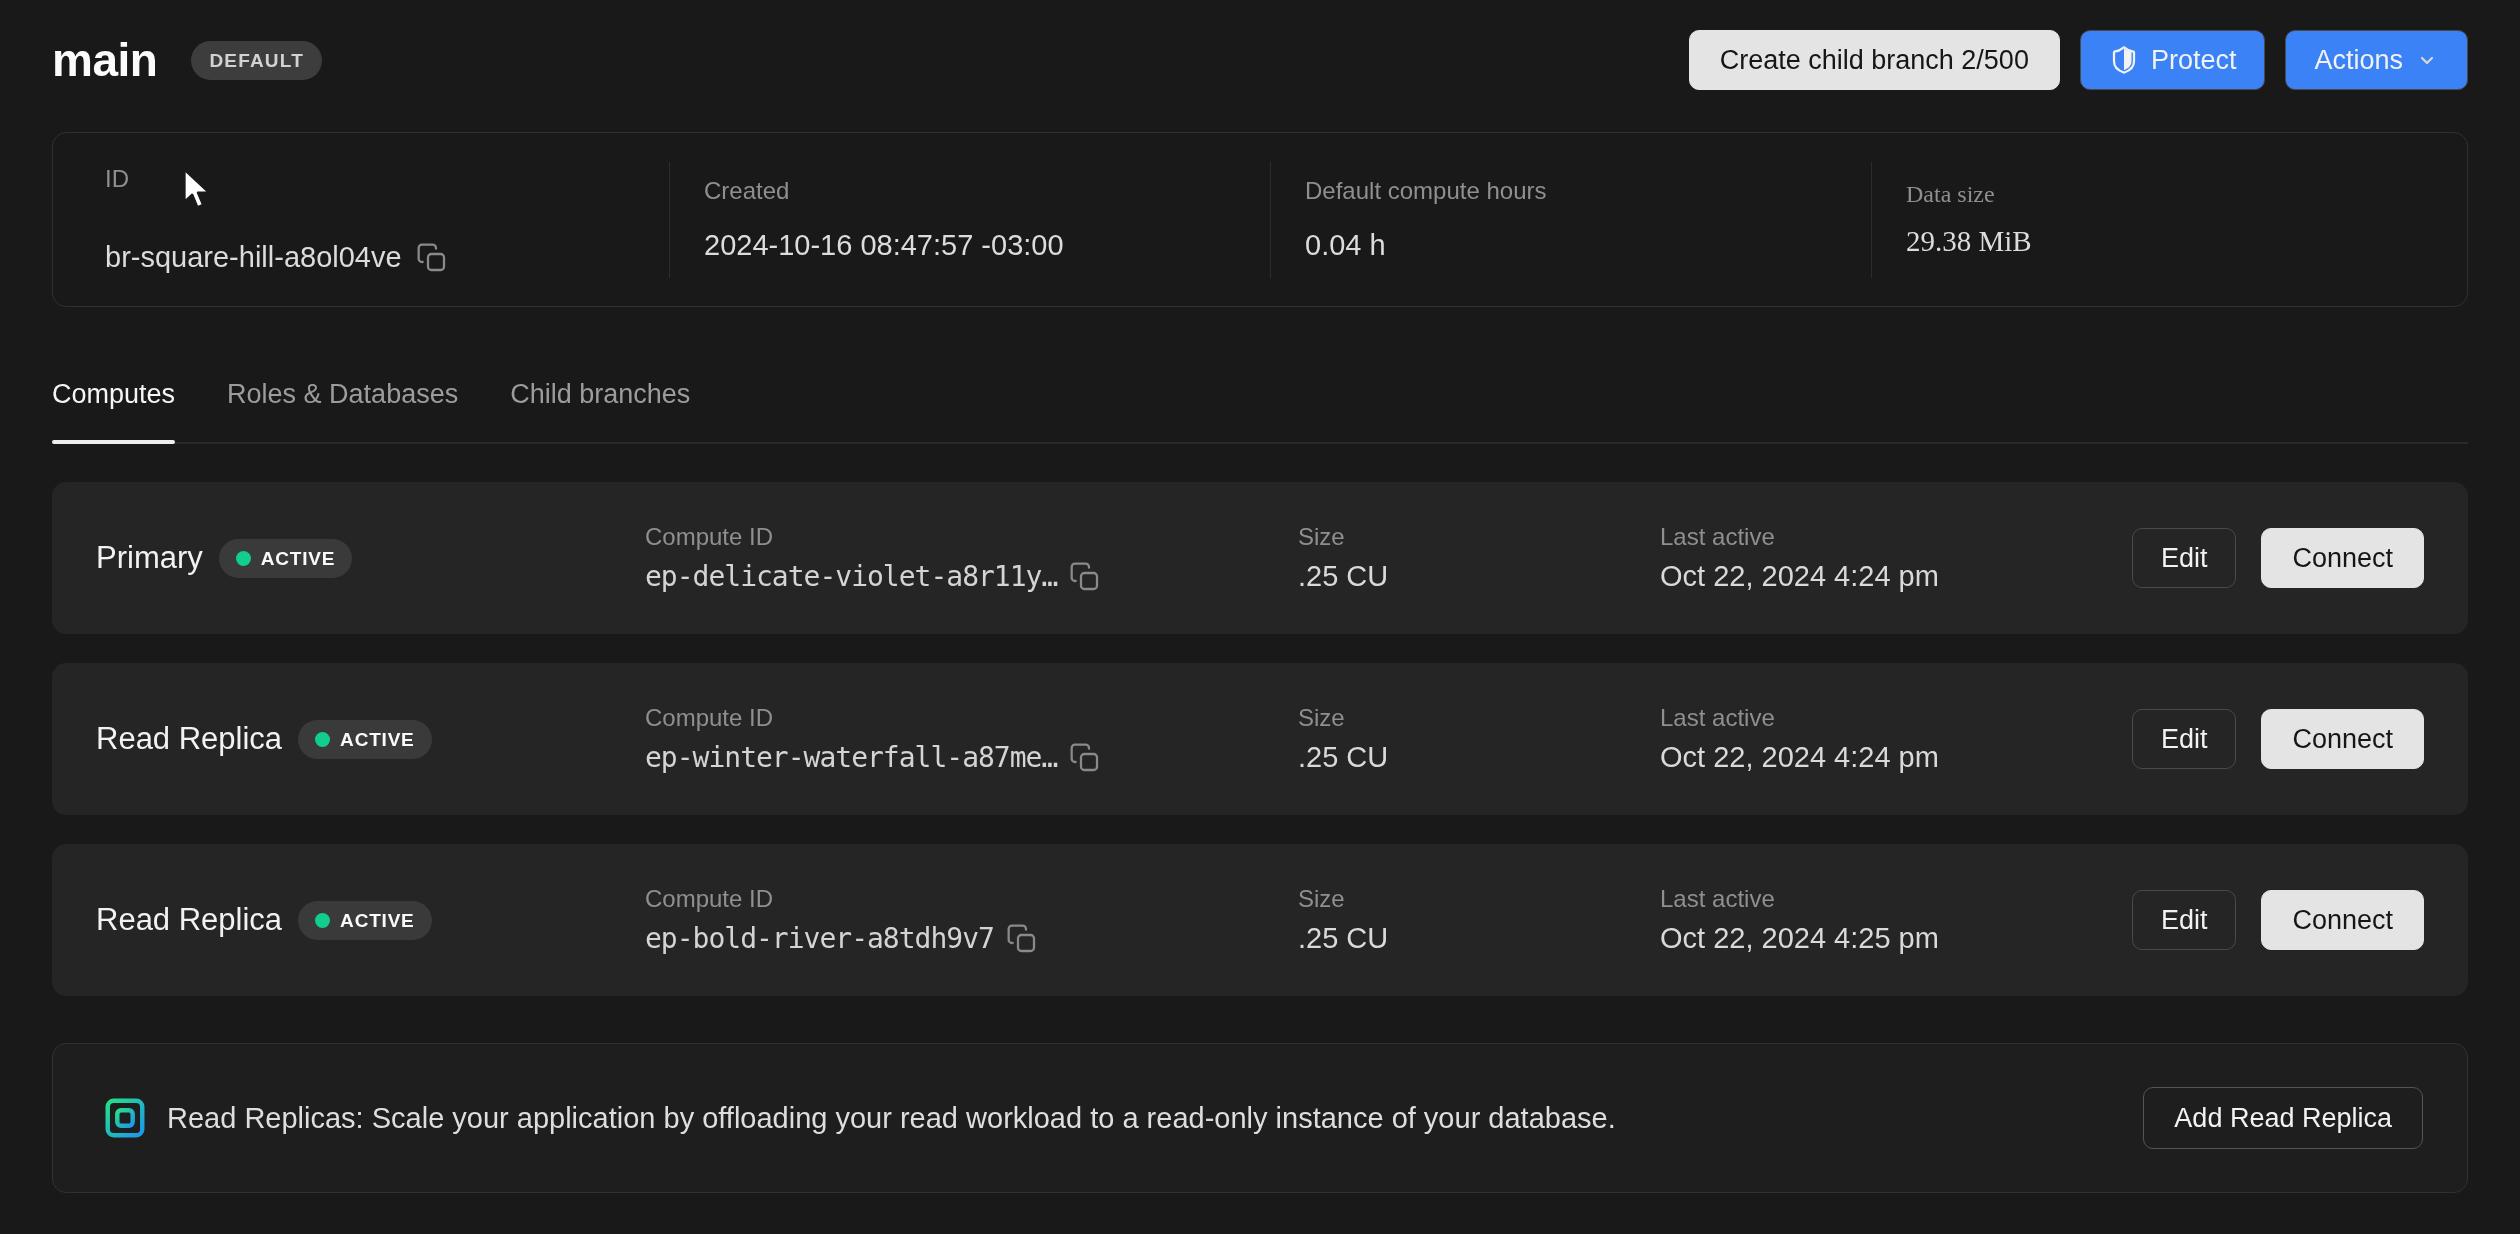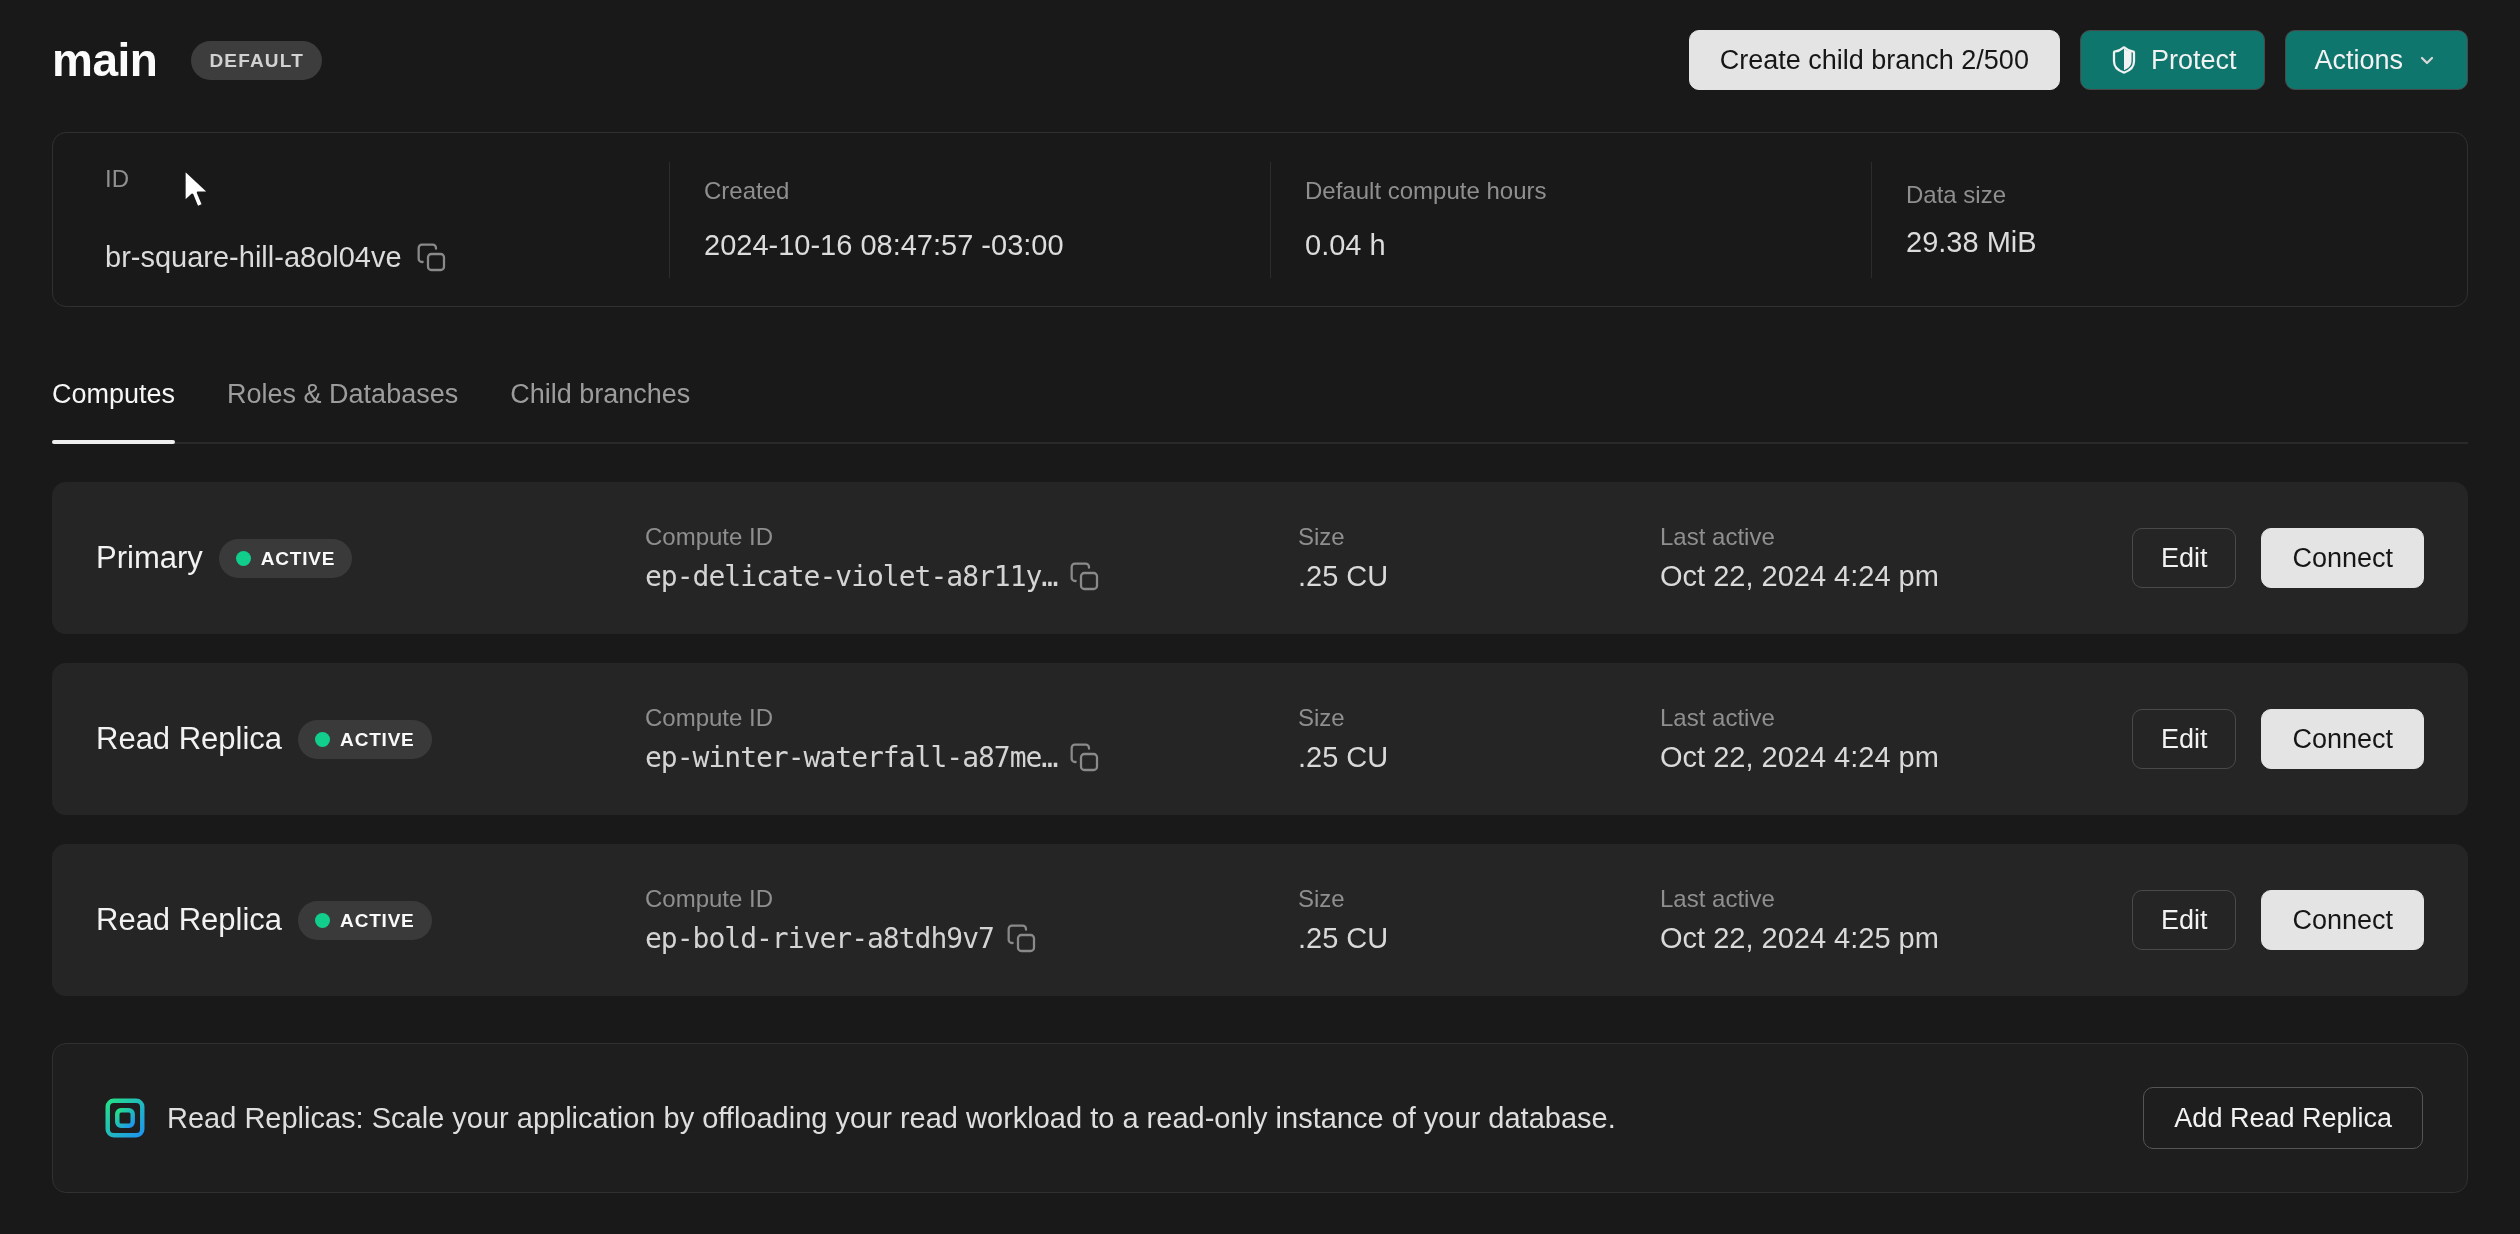--- a/index.html
+++ b/index.html
@@ -21,32 +21,32 @@
     background: #3d3d3d; color: #d2d2d2; font-size: 19px; font-weight: 700;
     letter-spacing: 1.2px; padding: 10px 18px; border-radius: 999px; line-height: 1;
   }
   .header-actions { display: flex; align-items: center; gap: 20px; border-radius: 24px; }
   .btn {
     display: inline-flex; align-items: center; justify-content: center; gap: 12px;
     height: 60px; border-radius: 10px; font-size: 27px; font-family: inherit;
     cursor: pointer; line-height: 1; white-space: nowrap;
   }
   .btn-light { background: #e4e4e4; color: #161616; border: 1px solid #e4e4e4; padding: 0 30px; font-weight: 500; }
-  .btn-ghost { background: #0f766e; color: #f2f2f2; border: 1px solid #4a4a4a; padding: 0 28px; font-weight: 400; }
+  .btn-ghost { background: #3b82f6; color: #f2f2f2; border: 1px solid #4a4a4a; padding: 0 28px; font-weight: 400; }
   .btn-ghost svg { display: block; }
 
   
   .info-card {
     margin-top: 40px; height: 175px; border: 1px solid #303030; border-radius: 14px;
     display: flex; align-items: center;
   }
   .info-col { display: flex; flex-direction: column; gap: 17px; padding-left: 34px; }
   .info-col.first { width: 616px; padding-left: 52px; gap: 48px; }
   .info-col.w { width: 600px; gap: 24px; }
-  .info-col.last { flex: 1; }
+  .info-col.last { flex: 1; font-family: Liberation Serif, serif; }
   .info-divider { width: 1px; height: 116px; background: #2c2c2c; flex: 0 0 1px; }
   .field-label { font-size: 24px; color: #8f8f8f; }
   .field-value { font-size: 29px; color: #dcdcdc; display: flex; align-items: center; gap: 14px; }
 
   .copy-btn { display: inline-flex; align-items: center; color: #8a8a8a; cursor: pointer; background: none; border: none; padding: 0; }
   .copy-btn svg { display: block; }
 
   
   .tabs { margin-top: 72px; display: flex; gap: 52px; border-bottom: 2px solid #2a2a2a; }
   .tab { font-size: 27px; color: #9c9c9c; padding-bottom: 32px; cursor: pointer; position: relative; }

